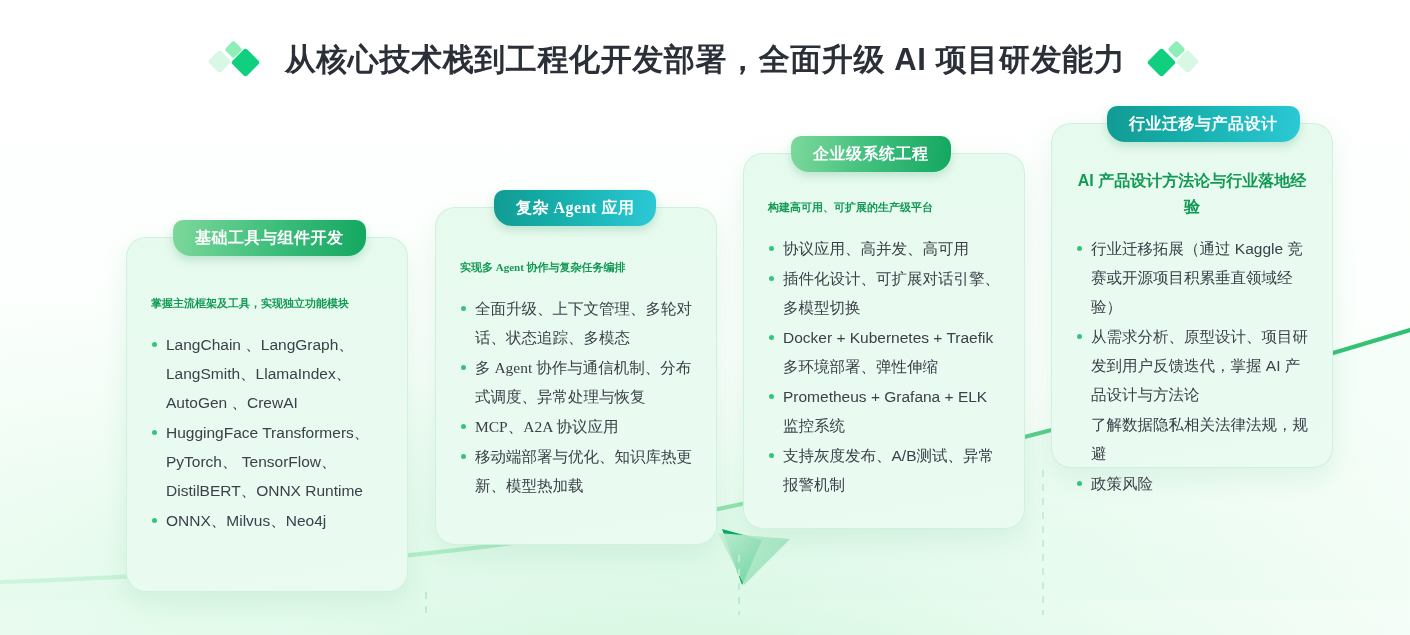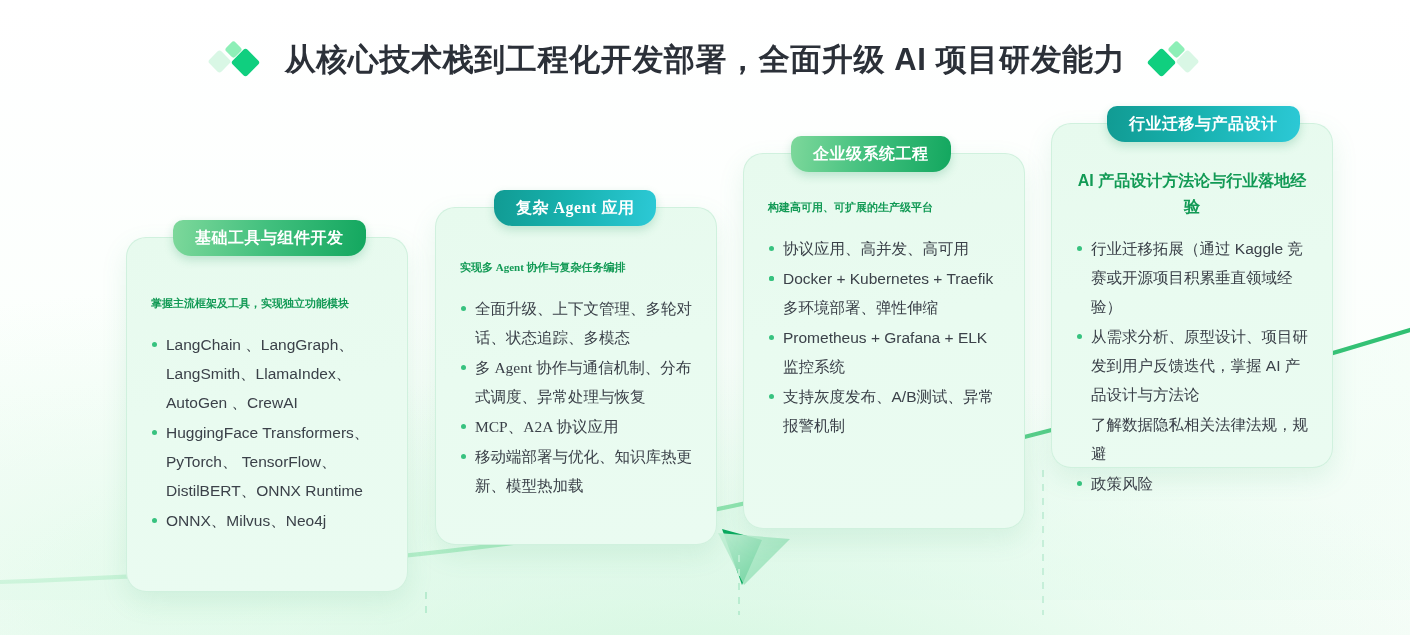--- a/index.html
+++ b/index.html
@@ -240,21 +240,21 @@
     </ul>
   </div>
 </div>
 
 <div class="card" id="card-3">
   <div class="badge green">企业级系统工程</div>
   <div class="card-inner">
     <p class="card-sub">构建高可用、可扩展的生产级平台</p>
     <ul class="bullets">
       <li><span class="dot"></span><span>协议应用、高并发、高可用</span></li>
-      <li><span class="dot"></span></li>
+      <li><span class="dot"></span><span>插件化设计、可扩展对话引擎、多模型切换</span></li>
       <li><span class="dot"></span><span>Docker + Kubernetes + Traefik 多环境部署、弹性伸缩</span></li>
       <li><span class="dot"></span><span>Prometheus + Grafana + ELK 监控系统</span></li>
       <li><span class="dot"></span><span>支持灰度发布、A/B测试、异常报警机制</span></li>
     </ul>
   </div>
 </div>
 
 <div class="card" id="card-4">
   <div class="badge teal">行业迁移与产品设计</div>
   <div class="card-inner">

